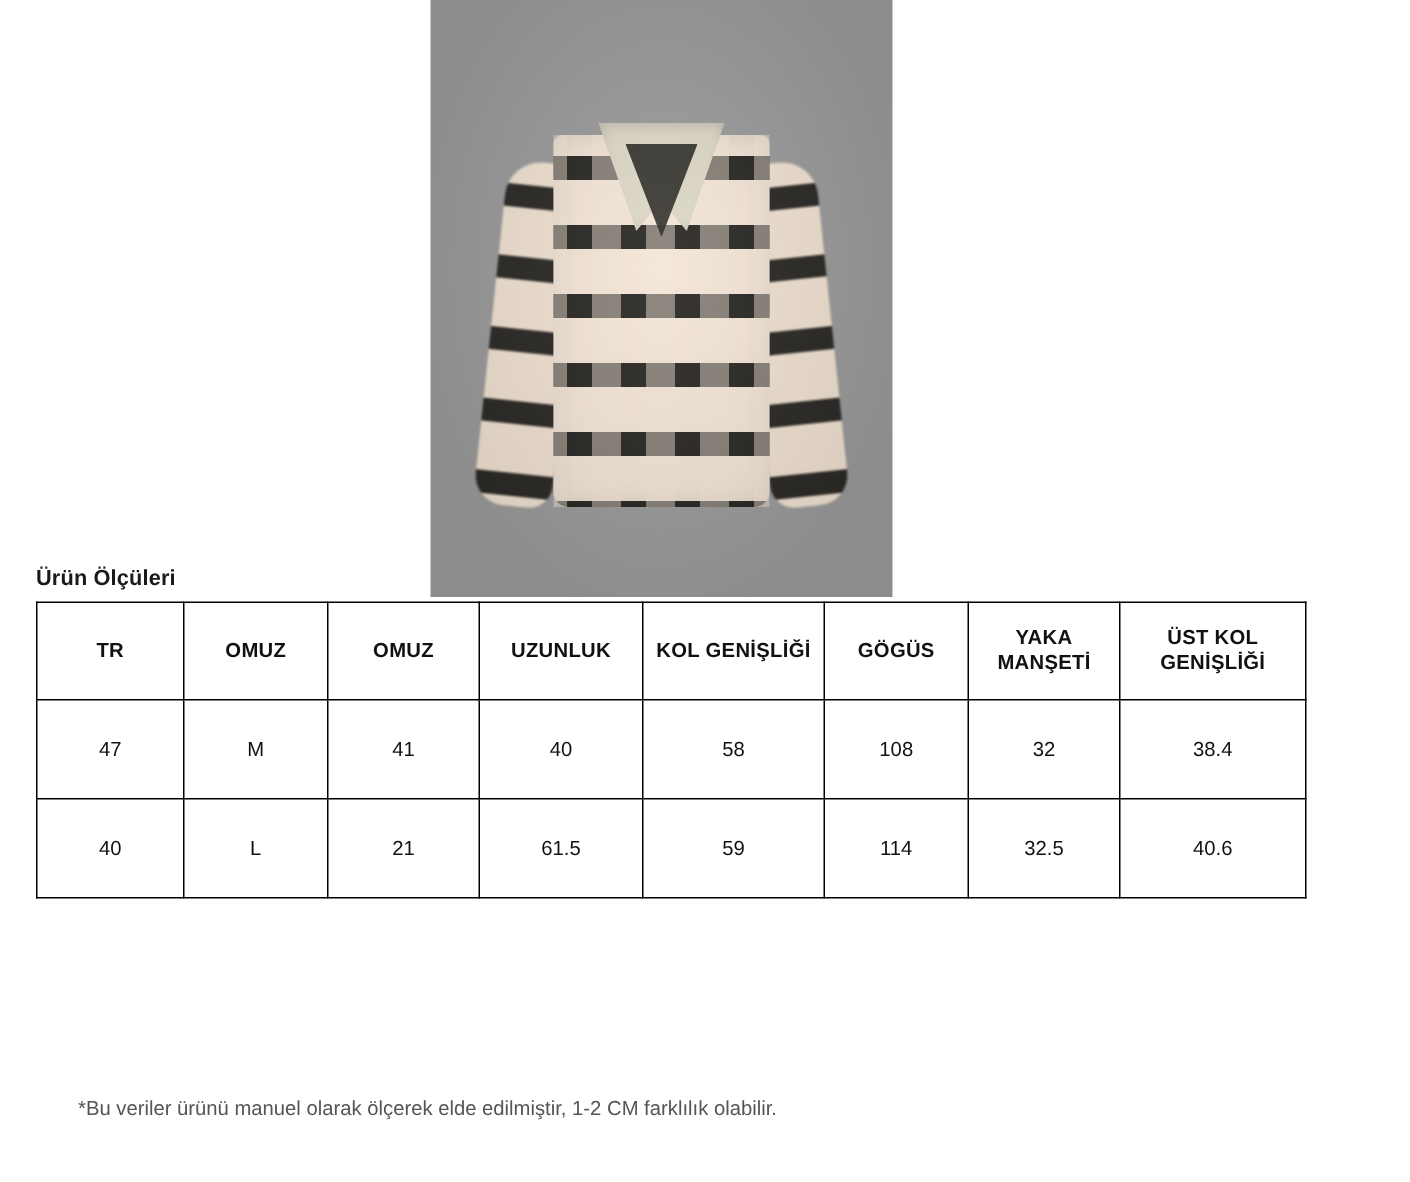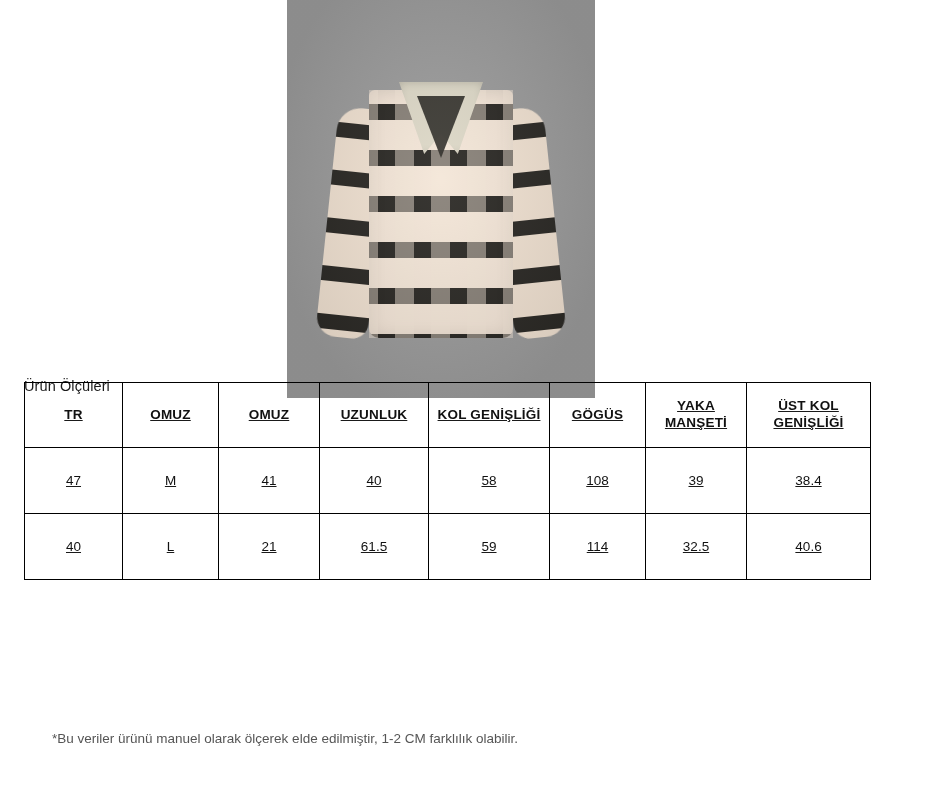--- a/index.html
+++ b/index.html
@@ -110,33 +110,32 @@
     background: radial-gradient(ellipse at 50% 45%, rgba(255,255,255,0.06), rgba(0,0,0,0.10) 78%);
     pointer-events: none;
   }
 
   
   #measurements-title {
     position: absolute;
     left: 24px;
     top: 378px;
     font-size: 14.5px;
-    font-weight: normal;
+    font-weight: bold;
     letter-spacing: .1px;
   }
 
   
   #size-table {
     position: absolute;
     left: 24px;
-    top: 382px;
+    top: 401px;
     width: 846px;
     border-collapse: collapse;
     table-layout: fixed;
-    text-decoration: underline;
   }
   #size-table th,
   #size-table td {
     border: 1px solid #000000;
     text-align: center;
     vertical-align: middle;
     font-size: 13.5px;
     color: #111111;
   }
   #size-table thead th {
@@ -209,21 +208,21 @@
     </tr>
   </thead>
   <tbody>
     <tr>
       <td>47</td>
       <td>M</td>
       <td>41</td>
       <td>40</td>
       <td>58</td>
       <td>108</td>
-      <td>39</td>
+      <td>32</td>
       <td>38.4</td>
     </tr>
     <tr>
       <td>40</td>
       <td>L</td>
       <td>21</td>
       <td>61.5</td>
       <td>59</td>
       <td>114</td>
       <td>32.5</td>

